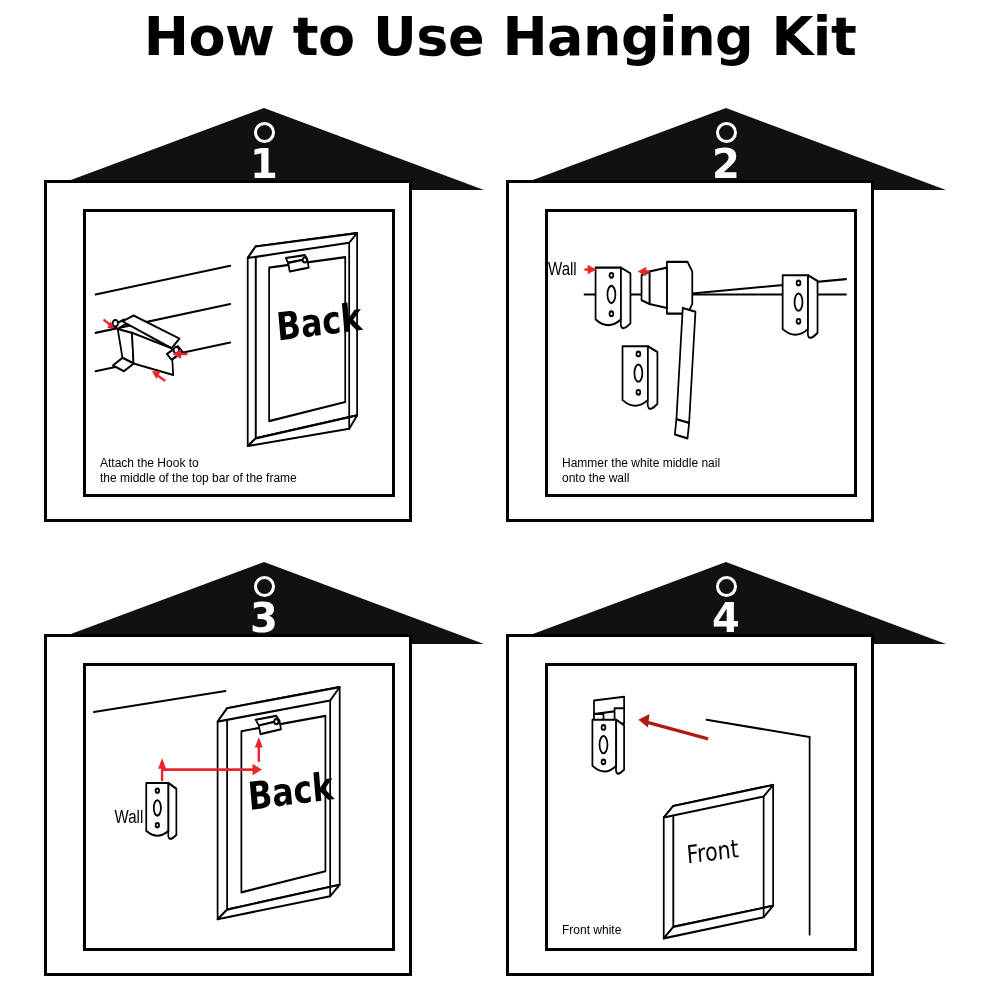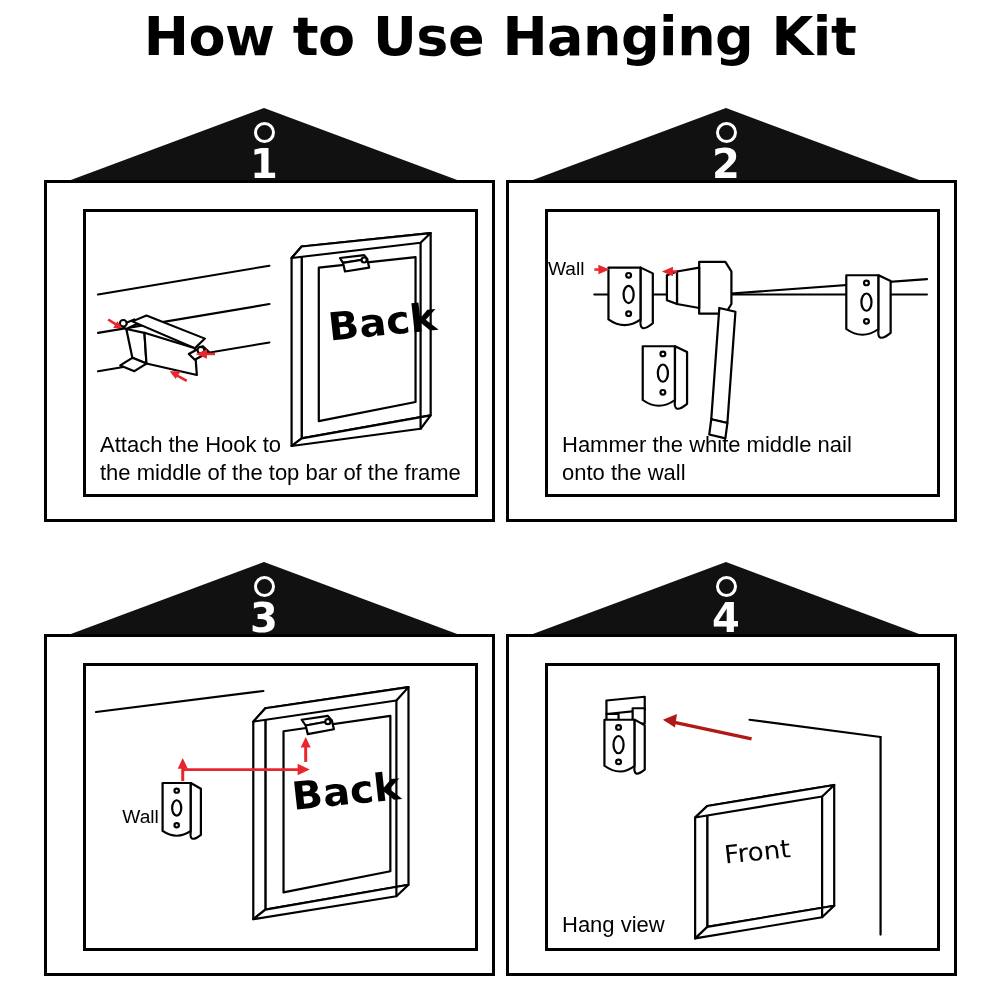--- a/index.html
+++ b/index.html
@@ -73,21 +73,21 @@
     font-size: 40px;
     font-weight: bold;
     line-height: 0.95;
     font-family: "DejaVu Sans", sans-serif;
   }
 
   .outer-box {
     position: absolute;
     left: 0;
     top: 74px;
-    width: 451px;
+    width: 368px;
     height: 342px;
     border: 3px solid #000;
     background: #fff;
     box-sizing: border-box;
   }
   .inner-box {
     position: absolute;
     left: 36px;
     top: 26px;
     right: 14px;
@@ -103,21 +103,21 @@
     width: 100%;
     height: 100%;
   }
   .art svg { display: block; width: 100%; height: 100%; }
 
   .caption {
     position: absolute;
     left: 14px;
     right: 10px;
     bottom: 8px;
-    font-size: 22px;
+    font-size: 12px;
     line-height: 1.25;
     font-family: "Liberation Sans", sans-serif;
     white-space: pre-line;
   }
   .caption.p4c { bottom: 10px; }
 </style>
 </head>
 <body>
 
 <h1 class="page-title">How to Use Hanging Kit</h1>
@@ -329,18 +329,18 @@
               <path d="M272 136 L272 262"></path>
             </g>
 
             <g stroke="#b01a16" fill="#b01a16" stroke-width="3.4">
               <line x1="202" y1="76" x2="122" y2="58"></line>
               <polygon points="114,56 128,50 126,64" stroke="none"></polygon>
             </g>
             <text x="176" y="206" font-family="DejaVu Sans, sans-serif" font-size="26" transform="rotate(-6 176 206)">Front</text>
           </svg>
         </div>
-        <div class="caption p4c">Hang view</div>
+        <div class="caption p4c">Front white</div>
       </div>
     </div>
   </div>
 
 </div>
 
 </body></html>

